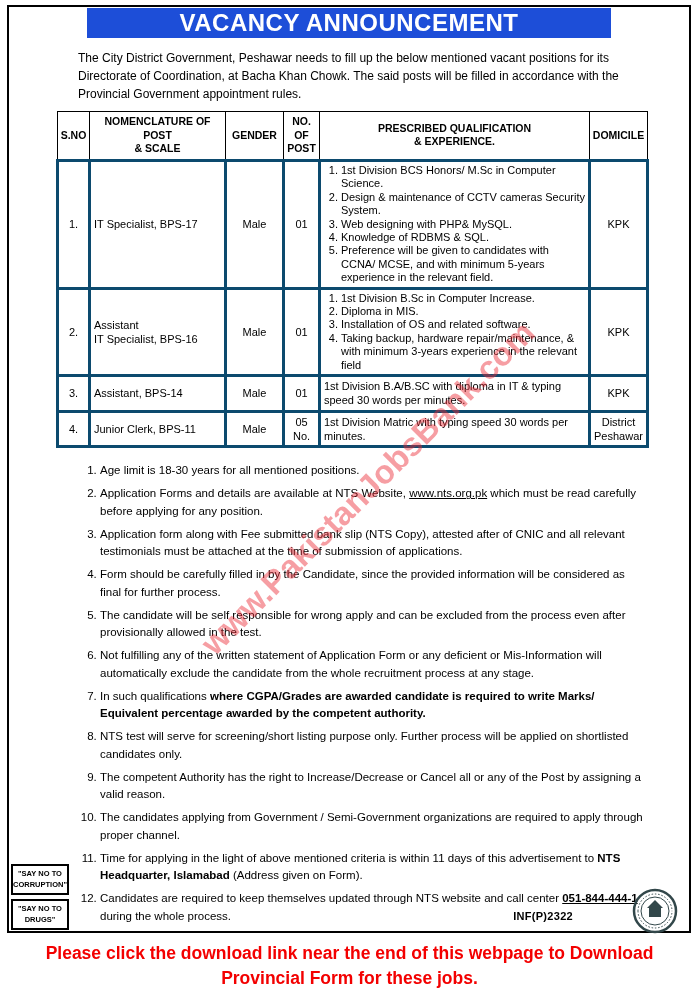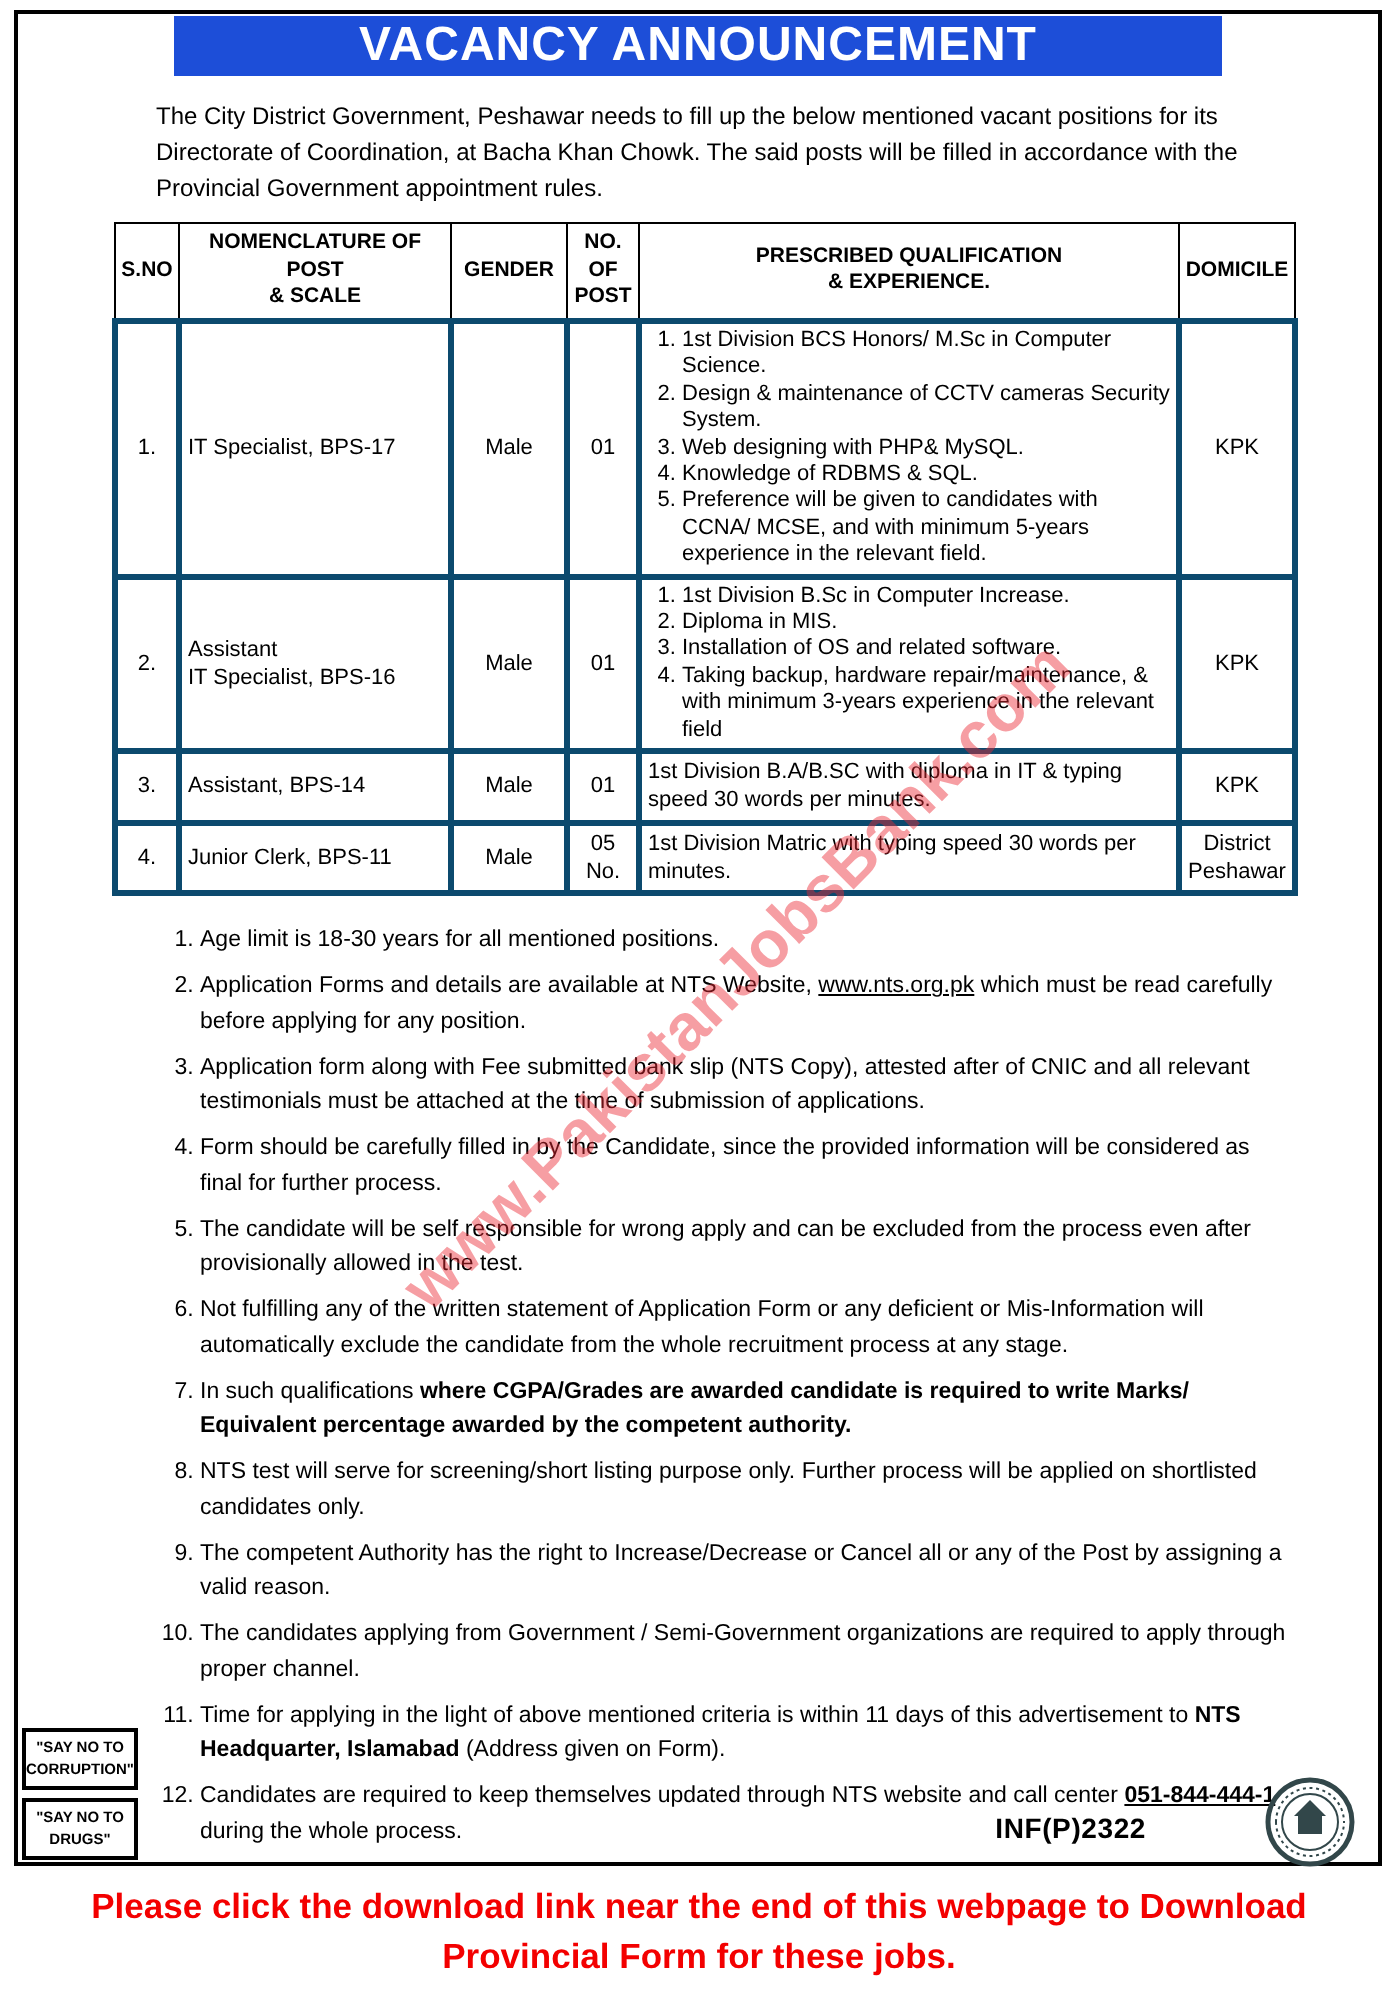--- a/index.html
+++ b/index.html
@@ -43,21 +43,21 @@
   .terms-list{margin:0;padding-left:22px;font-size:11.5px;line-height:1.5;}
   .terms-list li{margin-bottom:6px;}
   .b{font-weight:bold;}
   .u{text-decoration:underline;}
   .slogan-boxes{position:absolute;left:2px;bottom:1px;width:58px;}
   .slogan-box{
     border:2px solid #000;font-size:7.5px;font-weight:bold;text-align:center;
     white-space:pre-line;line-height:1.4;padding:3px 0;margin-top:4px;background:#fff;
   }
   .also-available{position:absolute;left:196px;bottom:7px;font-size:11px;font-weight:bold;}
-  .inf{position:absolute;right:116px;bottom:9px;font-size:14px;font-weight:bold;letter-spacing:0.3px;}
+  .inf{position:absolute;right:116px;bottom:9px;font-size:11px;font-weight:bold;letter-spacing:0.3px;}
   .seal{position:absolute;right:8px;bottom:-4px;}
   .download-note{
     position:absolute;top:941px;left:30px;right:30px;text-align:center;
     color:#f30000;font-weight:bold;font-size:17.5px;line-height:1.4;
   }
   .watermark{
     position:absolute;left:113px;top:469px;width:510px;text-align:center;
     font-size:33px;font-weight:bold;color:rgba(236,40,50,0.45);
     transform:rotate(-45deg);z-index:5;pointer-events:none;white-space:nowrap;
   }

